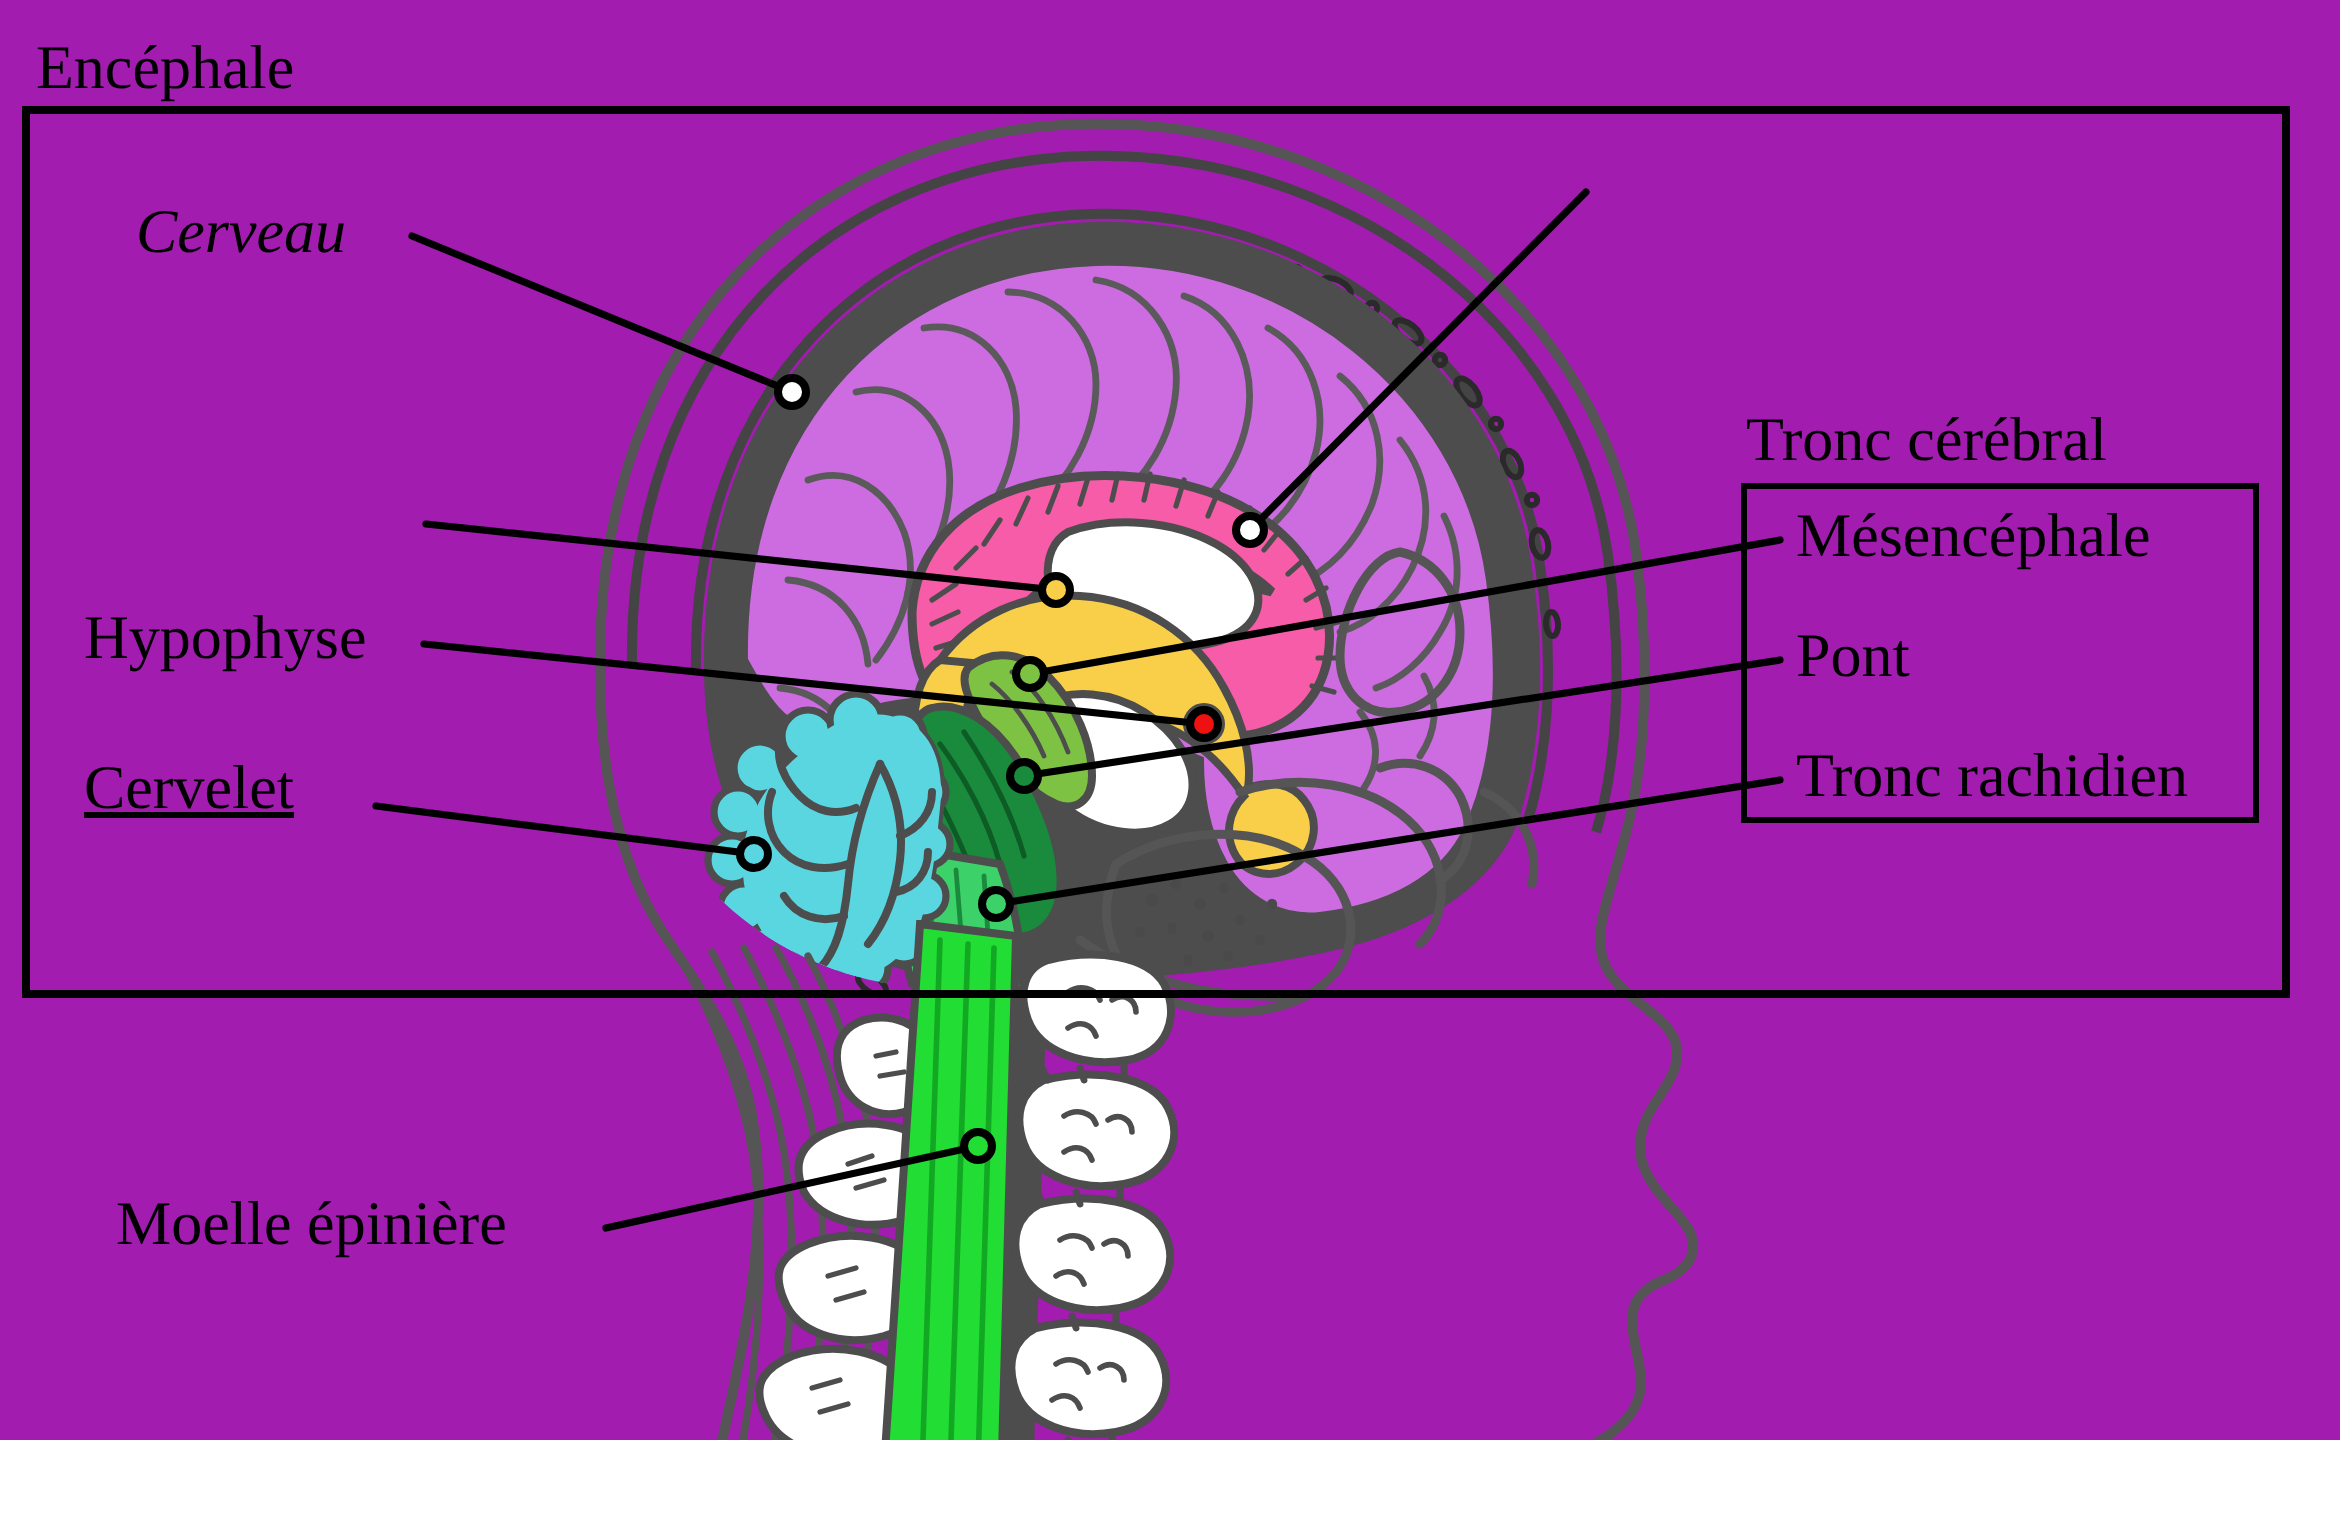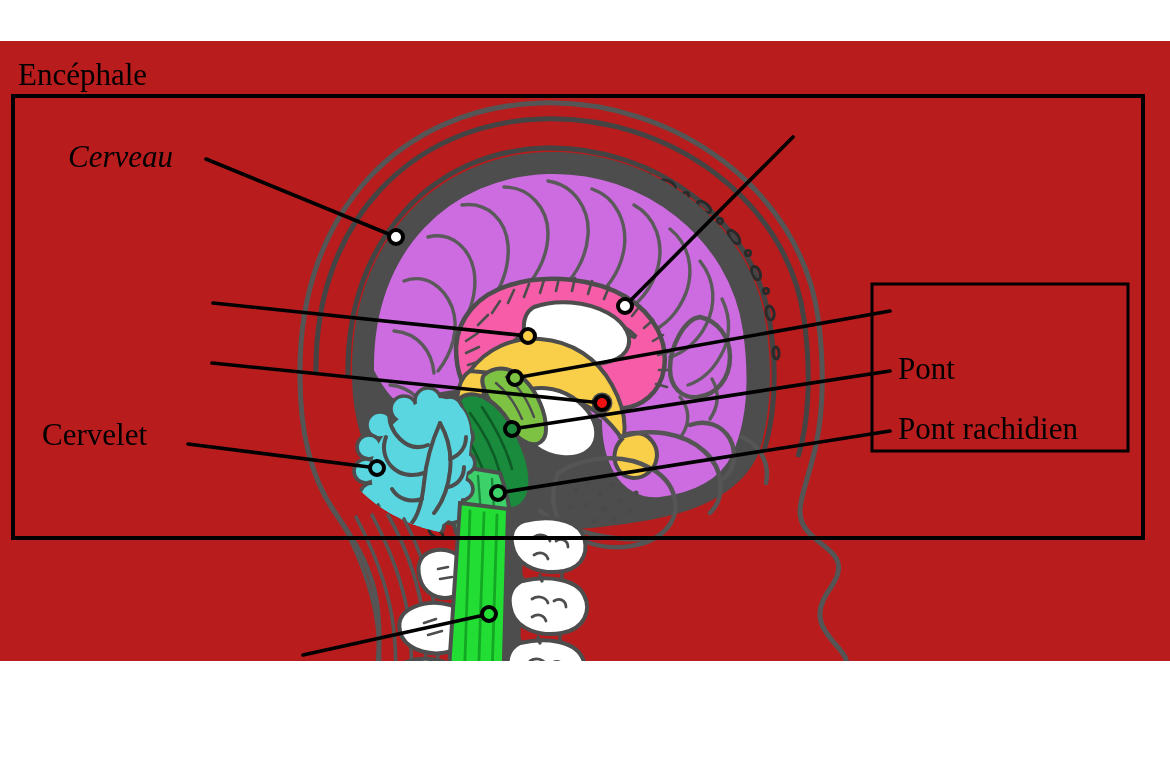--- a/index.html
+++ b/index.html
@@ -7,24 +7,23 @@
     margin: 0;
     padding: 0;
     background: #ffffff;
   }
   body {
     font-family: "Liberation Serif", "DejaVu Serif", serif;
   }
   #stage {
     position: relative;
     width: 1170px;
-    height: 620px;
-    background: #b91c1c;
+    height: 720px;
+    background: #a21caf;
     overflow: hidden;
-    margin-top: 41px;
   }
   #art {
     position: absolute;
     left: 0;
     top: 0;
     width: 1170px;
     height: 764px;
   }
   .lbl {
     position: absolute;
@@ -486,17 +485,21 @@
       <circle cx="489" cy="573" r="7" fill="#22dd33" stroke="#000000" stroke-width="4"></circle>
       <circle cx="515" cy="337" r="7" fill="#7dc242" stroke="#000000" stroke-width="4"></circle>
       <circle cx="512" cy="388" r="7" fill="#1a8a3c" stroke="#000000" stroke-width="4"></circle>
       <circle cx="498" cy="452" r="7" fill="#3dd16a" stroke="#000000" stroke-width="4"></circle>
     </g>
 
   </svg>
 
   <div class="lbl" style="left:18px;  top:18px;">Encéphale</div>
   <div class="lbl" style="left:68px;  top:100px;font-style:italic;">Cerveau</div>
-  <div class="lbl" style="left:42px;  top:378px;">Cervelet</div>
+  <div class="lbl" style="left:42px;  top:303px;">Hypophyse</div>
+  <div class="lbl" style="left:42px;  top:378px;text-decoration:underline;">Cervelet</div>
+  <div class="lbl" style="left:58px;  top:596px;">Moelle épinière</div>
+  <div class="lbl" style="left:873px; top:204px;">Tronc cérébral</div>
+  <div class="lbl" style="left:898px; top:252px;">Mésencéphale</div>
   <div class="lbl" style="left:898px; top:312px;">Pont</div>
-  <div class="lbl" style="left:898px; top:372px;">Pont rachidien</div>
+  <div class="lbl" style="left:898px; top:372px;">Tronc rachidien</div>
 
 </div>
 
 </body></html>

